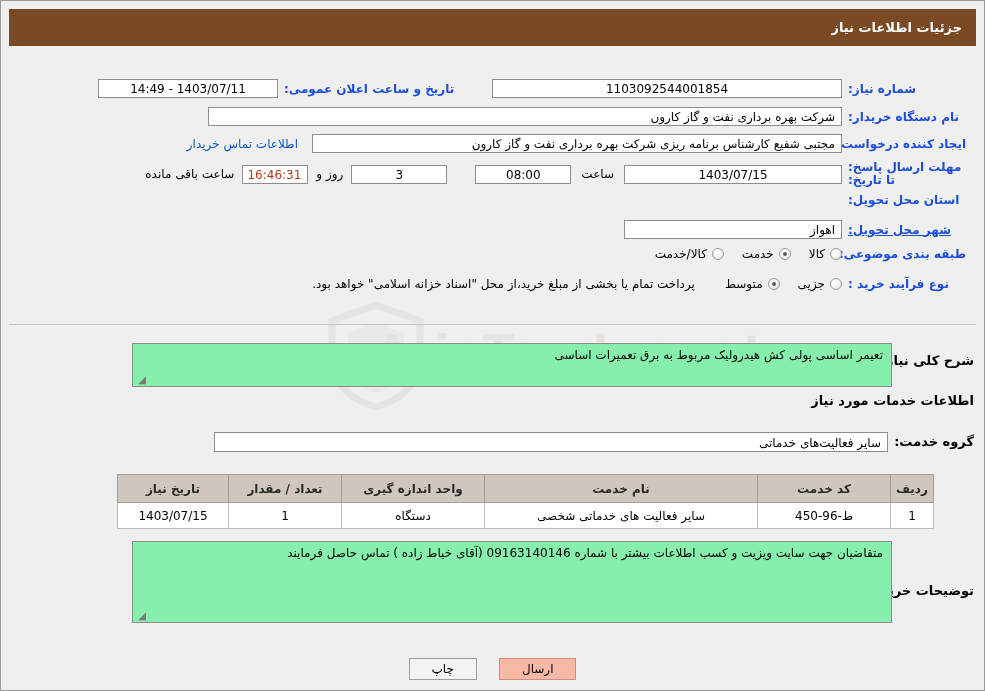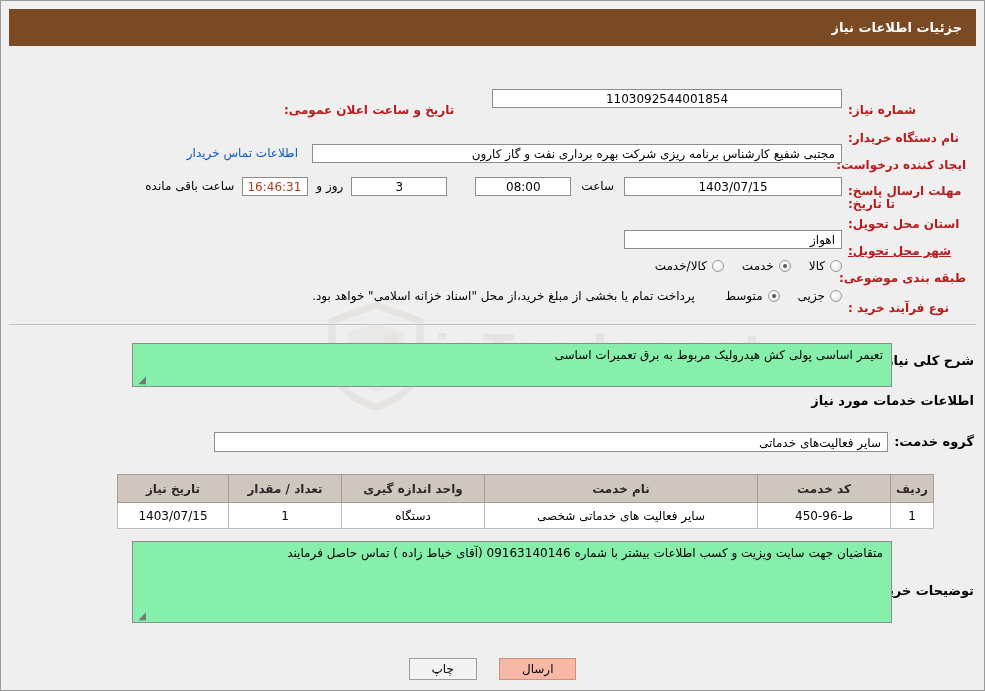--- a/index.html
+++ b/index.html
@@ -88,23 +88,22 @@
     position: absolute;
     display: flex;
     align-items: center;
     direction: rtl;
     z-index: 2;
   }
   .lbl {
     font-size: 12px;
     text-align: left;
     padding-left: 6px;
-    color: #b91c1c;
+    color: #1d4ed8;
     white-space: nowrap;
-    margin-top: 24px;
   }
   .lbl-b { font-weight: bold; }
   .field {
     background: #ffffff;
     border: 1px solid #8d8d8d;
     height: 19px;
     line-height: 19px;
     box-sizing: border-box;
     padding: 0 6px;
     font-size: 12px;
@@ -245,24 +244,26 @@
       </svg>
       <span class="wm-text">AriaTender.net</span>
     </div>
 
     <div class="row" style="top:26px; right:10px;">
       <span class="lbl lbl-b" style="width:118px;">شماره نیاز:</span>
       <span class="field" style="width:350px;">1103092544001854</span>
     </div>
     <div class="row" style="top:26px; right:500px;">
       <span class="lbl lbl-b" style="width:192px;">تاریخ و ساعت اعلان عمومی:</span>
+      <span class="field" style="width:180px;">1403/07/11 - 14:49</span>
     </div>
 
     <div class="row" style="top:54px; right:10px;">
       <span class="lbl lbl-b" style="width:118px;">نام دستگاه خریدار:</span>
+      <span class="field right" style="width:634px;">شرکت بهره برداری نفت و گاز کارون</span>
     </div>
 
     <div class="row" style="top:81px; right:10px;">
       <span class="lbl lbl-b" style="width:118px;">ایجاد کننده درخواست:</span>
       <span class="field right" style="width:530px;">مجتبی شفیع کارشناس برنامه ریزی شرکت بهره برداری نفت و گاز کارون</span>
       <a class="link" href="#" style="margin-right:14px;">اطلاعات تماس خریدار</a>
     </div>
 
     <div class="row" style="top:108px; right:10px;">
       <span class="lbl lbl-b" style="width:118px; white-space:normal; line-height:13px;">مهلت ارسال پاسخ: تا تاریخ:</span>

